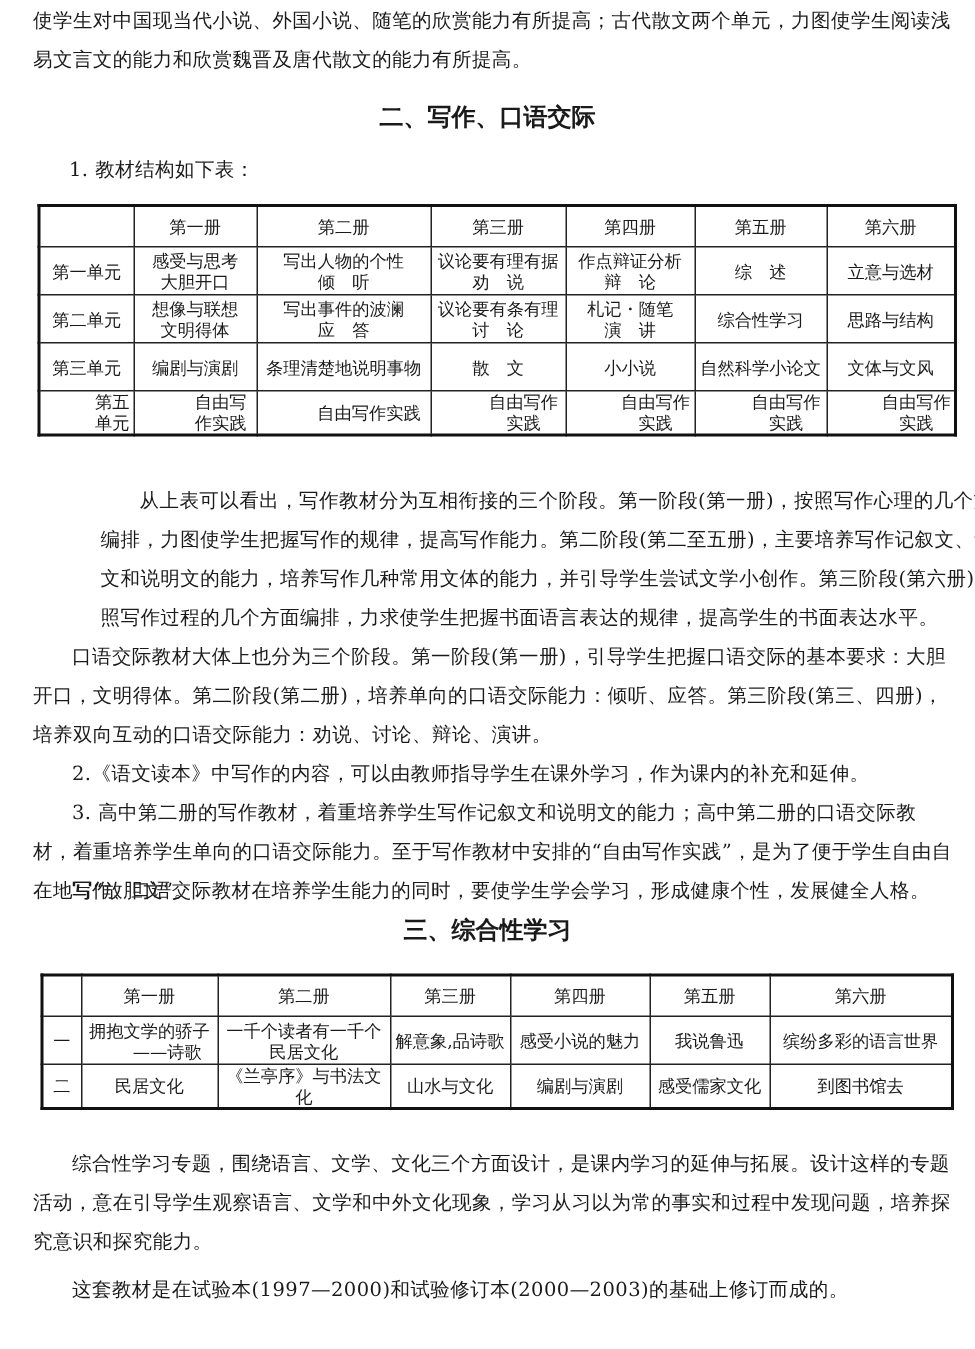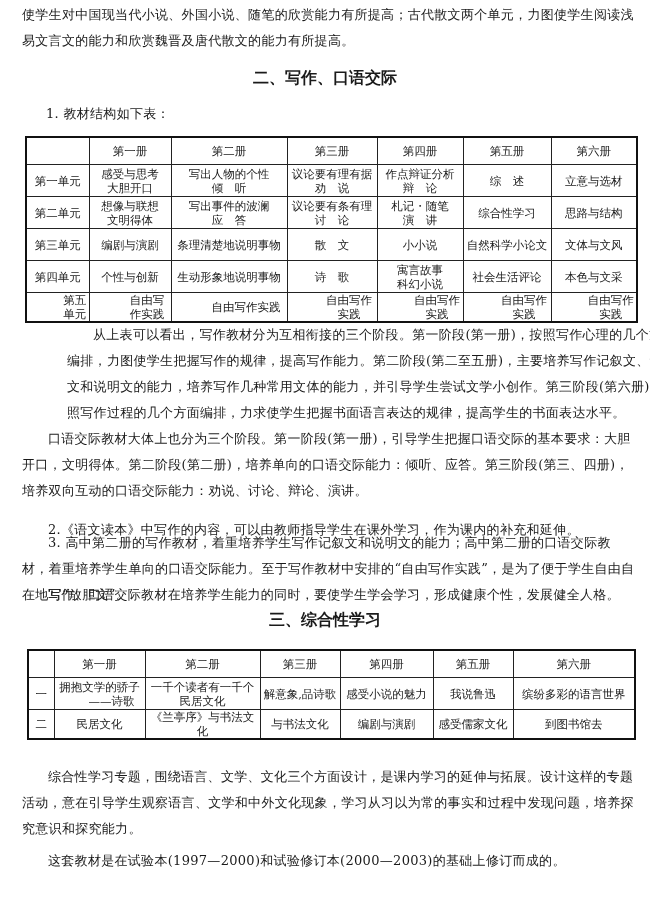--- a/index.html
+++ b/index.html
@@ -102,47 +102,35 @@
   </tr>
   <tr class="r">
     <td>第三单元</td>
     <td>编剧与演剧</td>
     <td>条理清楚地说明事物</td>
     <td>散　文</td>
     <td>小小说</td>
     <td>自然科学小论文</td>
     <td>文体与文风</td>
   </tr>
-  <tr class="r">
-    <td>第四单元</td>
-    <td>个性与创新</td>
-    <td>生动形象地说明事物</td>
-    <td>诗　歌</td>
-    <td>
-          <span class="cell-line">寓言故事</span>
-          <span class="cell-line">科幻小说</span>
-        </td>
-    <td>社会生活评论</td>
-    <td>本色与文采</td>
-  </tr>
   <tr class="last">
     <td>第五单元</td>
     <td>自由写作实践</td>
     <td>自由写作实践</td>
     <td>自由写作实践</td>
     <td>自由写作实践</td>
     <td>自由写作实践</td>
     <td>自由写作实践</td>
   </tr>
 </tbody>
   </table>
 
 <div class="p indent" style="top:322px;margin-left:45px;">从上表可以看出，写作教材分为互相衔接的三个阶段。第一阶段(第一册)，按照写作心理的几个方面编排，力图使学生把握写作的规律，提高写作能力。第二阶段(第二至五册)，主要培养写作记叙文、议论文和说明文的能力，培养写作几种常用文体的能力，并引导学生尝试文学小创作。第三阶段(第六册)，按照写作过程的几个方面编排，力求使学生把握书面语言表达的规律，提高学生的书面表达水平。</div>
 <div class="p indent" style="top:426px;">口语交际教材大体上也分为三个阶段。第一阶段(第一册)，引导学生把握口语交际的基本要求：大胆开口，文明得体。第二阶段(第二册)，培养单向的口语交际能力：倾听、应答。第三阶段(第三、四册)，培养双向互动的口语交际能力：劝说、讨论、辩论、演讲。</div>
-<div class="p indent" style="top:504px;margin-top:13px;">2.《语文读本》中写作的内容，可以由教师指导学生在课外学习，作为课内的补充和延伸。</div>
+<div class="p indent" style="top:504px;">2.《语文读本》中写作的内容，可以由教师指导学生在课外学习，作为课内的补充和延伸。</div>
 <div class="p indent" style="top:530px;">3. 高中第二册的写作教材，着重培养学生写作记叙文和说明文的能力；高中第二册的口语交际教材，着重培养学生单向的口语交际能力。至于写作教材中安排的“自由写作实践”，是为了便于学生自由自在地写“放胆文”。</div>
 <div class="p indent" style="top:582px;">写作、口语交际教材在培养学生能力的同时，要使学生学会学习，形成健康个性，发展健全人格。</div>
 
 <div class="h2" style="top:610px;">三、综合性学习</div>
 
 <table class="t2">
   <colgroup>
     <col style="width:26px">
       <col style="width:91px">
       <col style="width:115px">
@@ -173,21 +161,21 @@
         </td>
     <td>解意象,品诗歌</td>
     <td>感受小说的魅力</td>
     <td>我说鲁迅</td>
     <td>缤纷多彩的语言世界</td>
   </tr>
   <tr class="last">
     <td>二</td>
     <td>民居文化</td>
     <td>《兰亭序》与书法文化</td>
-    <td>与书法文化</td>
+    <td>山水与文化</td>
     <td>编剧与演剧</td>
     <td>感受儒家文化</td>
     <td>到图书馆去</td>
   </tr>
 </tbody>
   </table>
 
 <div class="p indent" style="top:764px;">综合性学习专题，围绕语言、文学、文化三个方面设计，是课内学习的延伸与拓展。设计这样的专题活动，意在引导学生观察语言、文学和中外文化现象，学习从习以为常的事实和过程中发现问题，培养探究意识和探究能力。</div>
 <div class="p indent" style="top:848px;">这套教材是在试验本(1997—2000)和试验修订本(2000—2003)的基础上修订而成的。</div>
 

